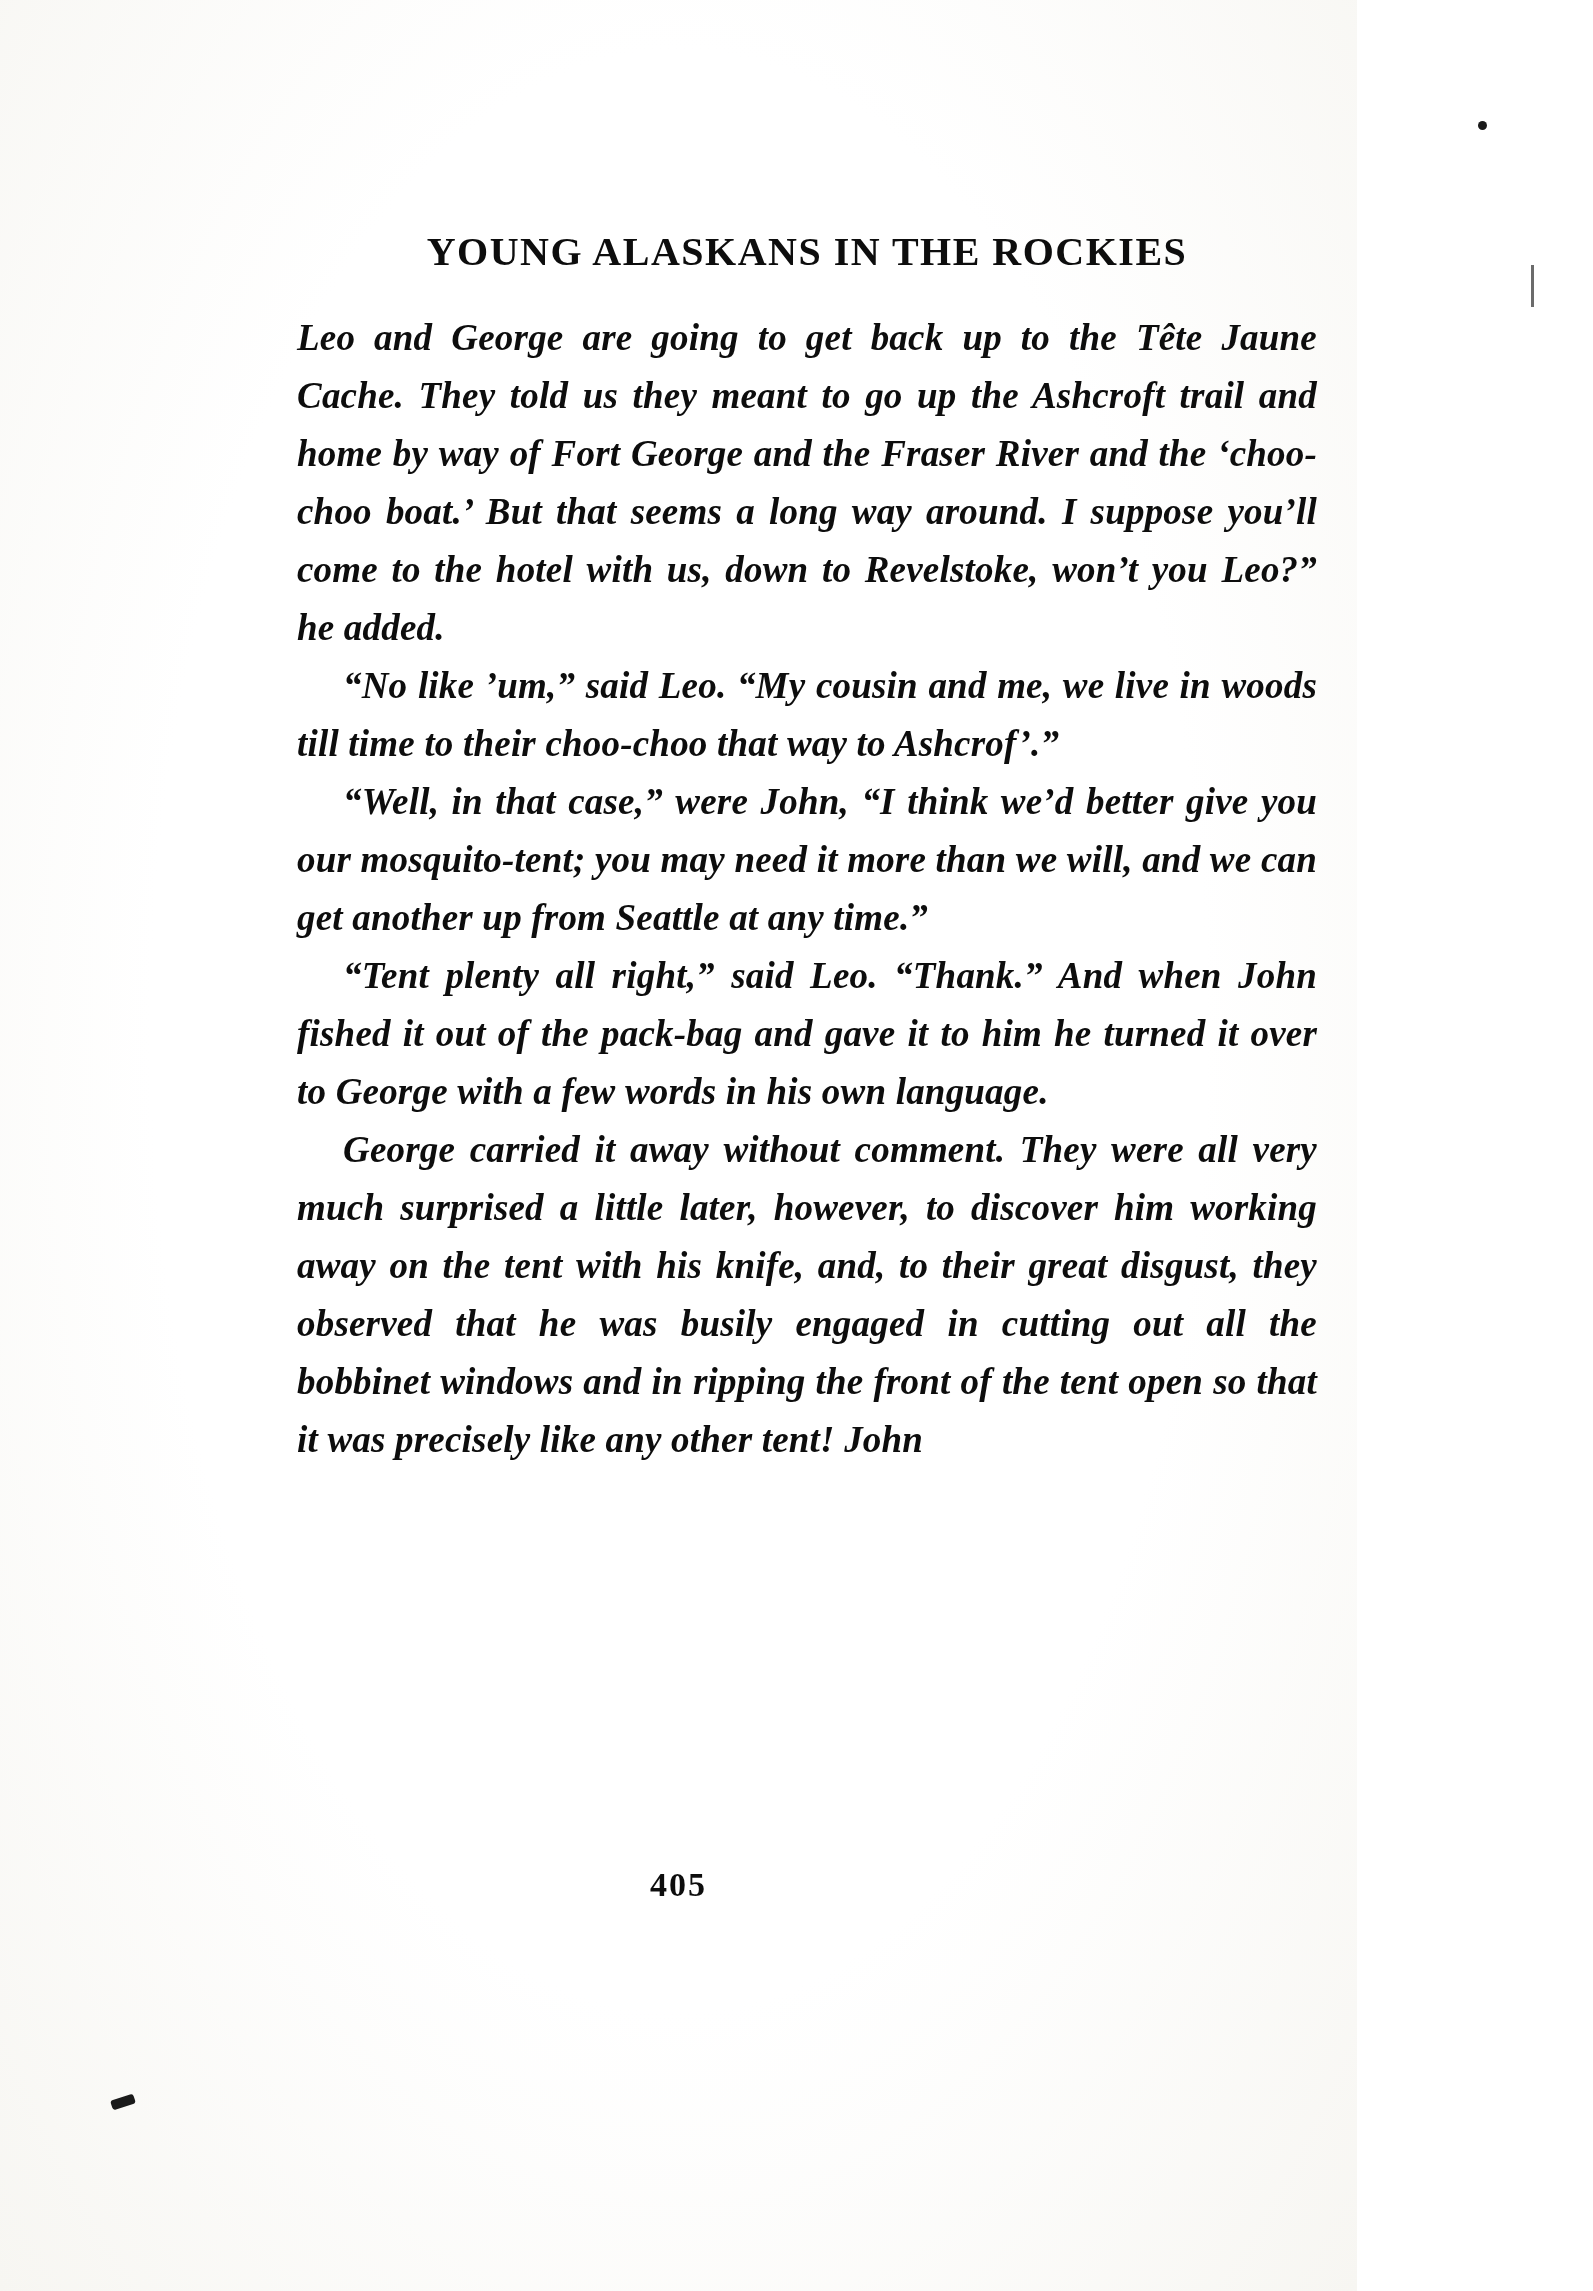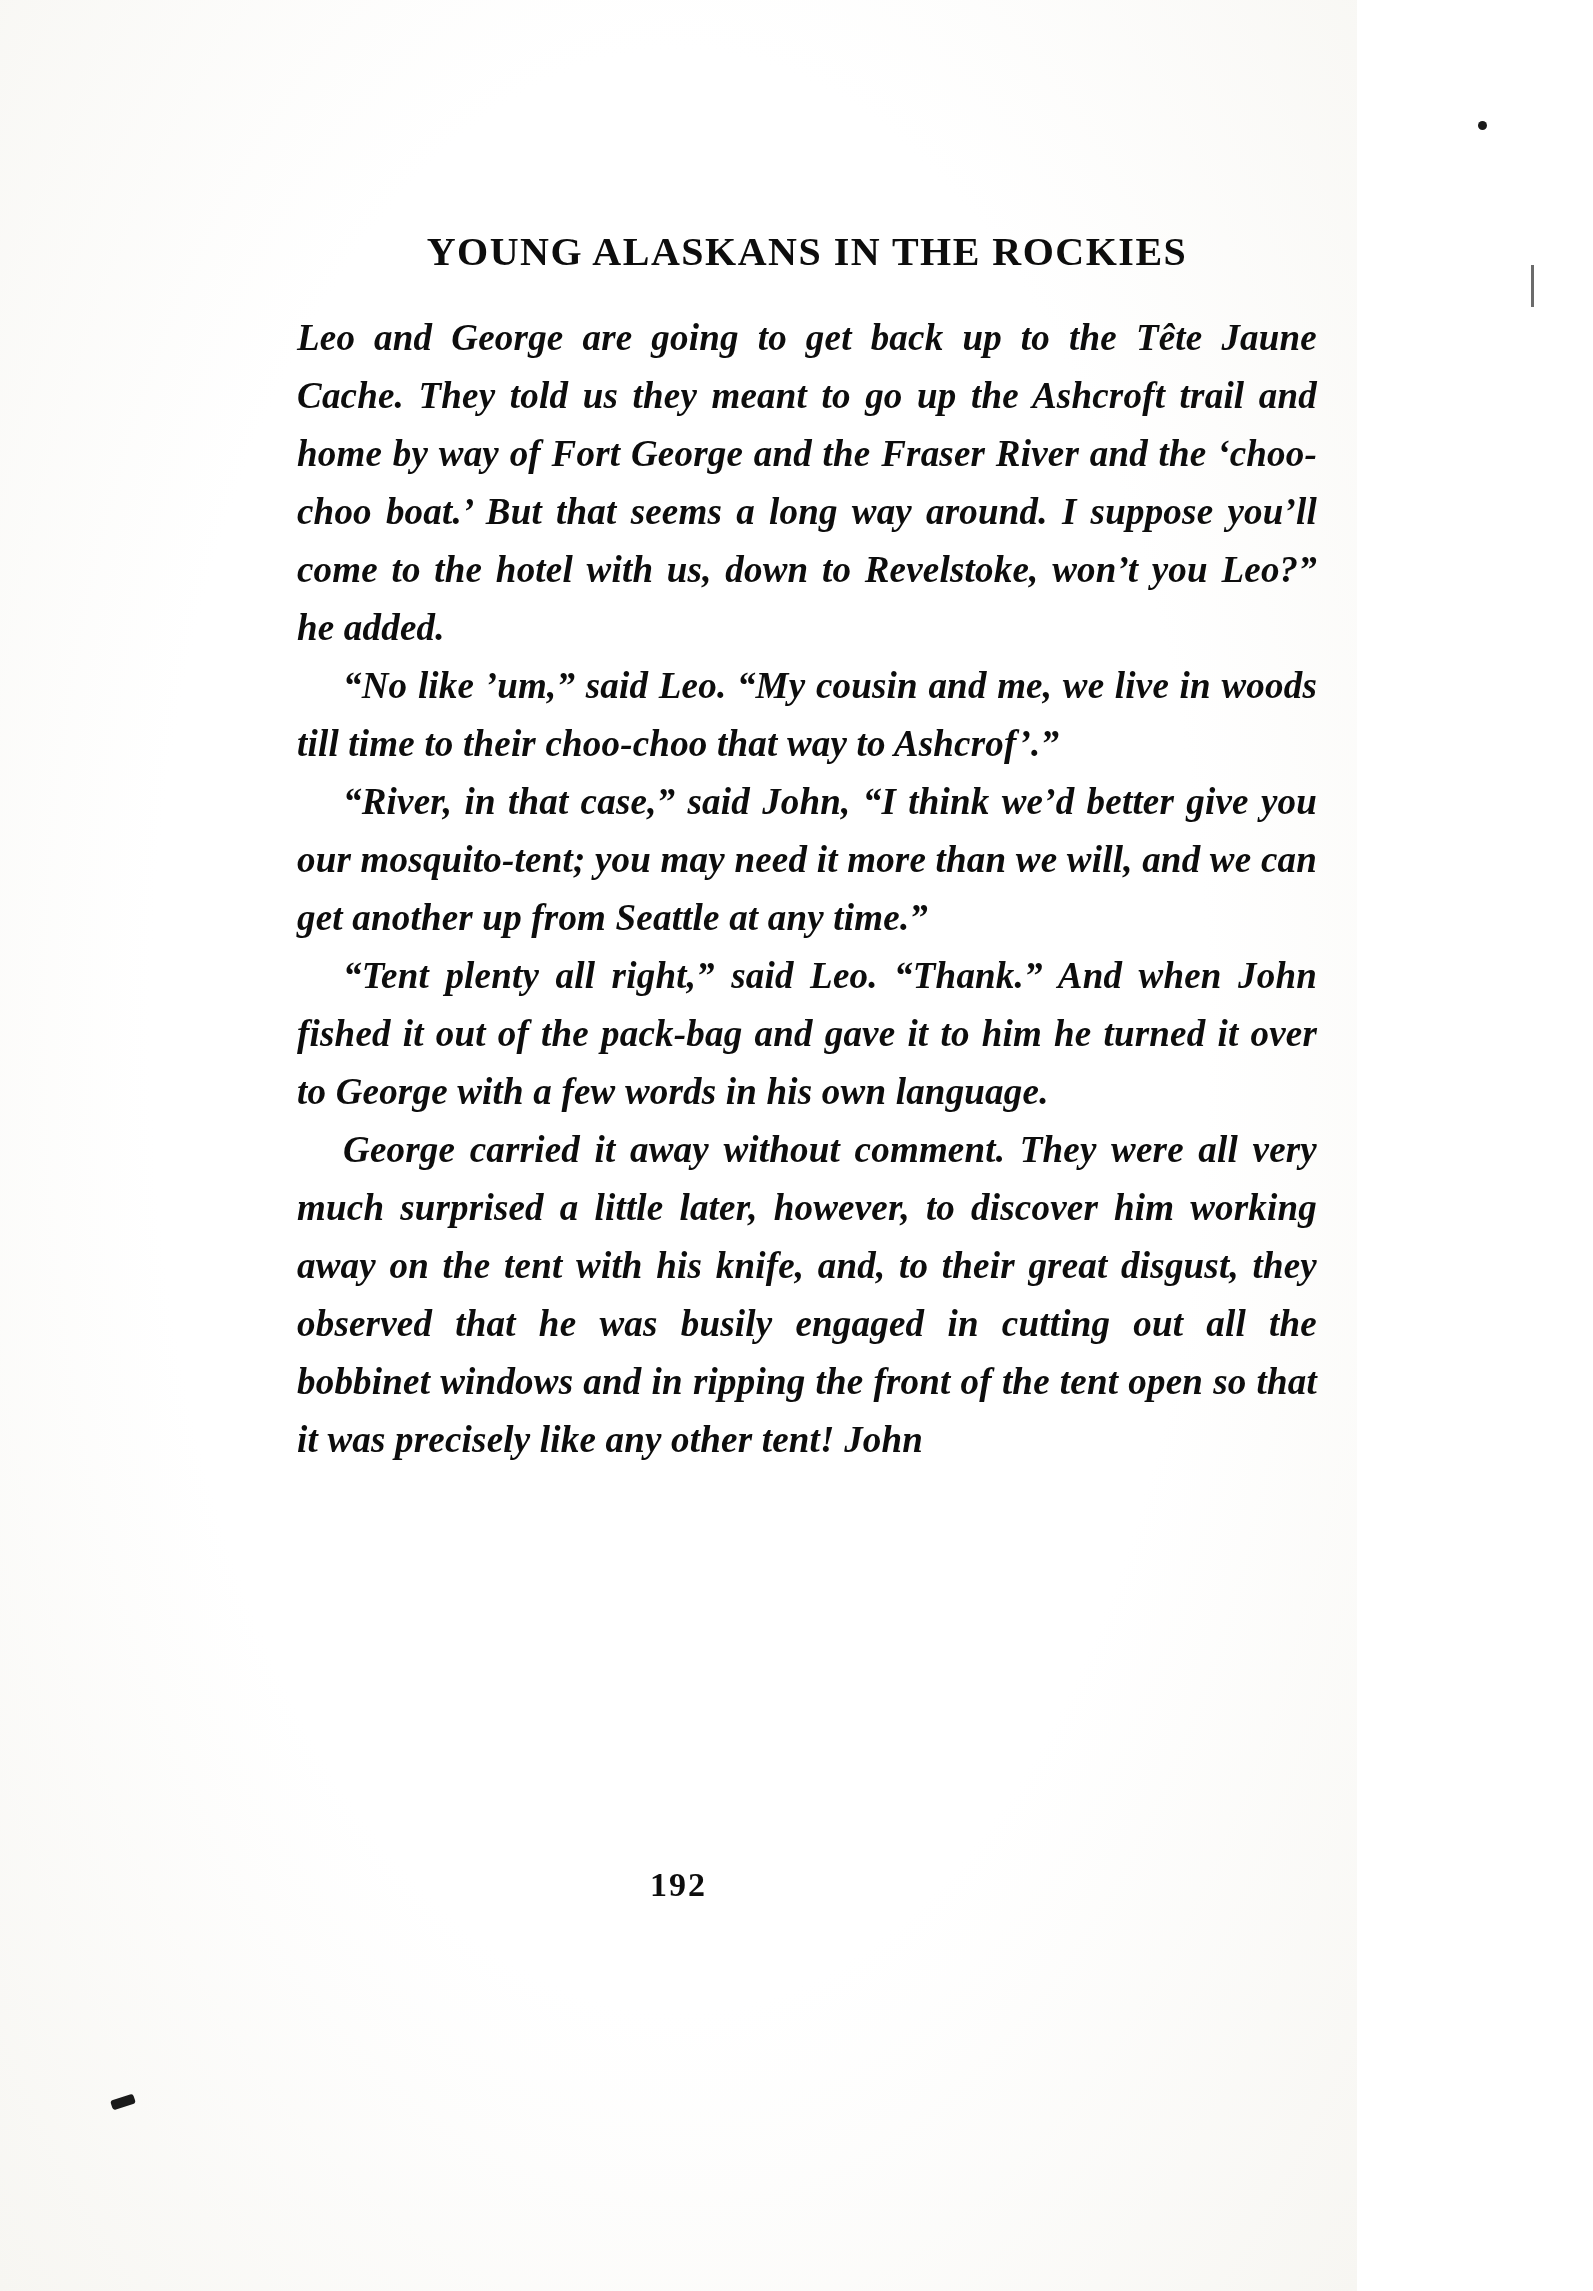--- a/index.html
+++ b/index.html
@@ -120,21 +120,21 @@
   <div class="mark-top-dot"></div>
   <div class="mark-right-tick"></div>
   <div class="mark-bottom-left"></div>
 
   <div class="text-block">
     <h1 class="running-head">YOUNG ALASKANS IN THE ROCKIES</h1>
 
     <div class="skew-wrap">
       <p class="body-par">Leo and George are going to get back up to the Tête Jaune Cache. They told us they meant to go up the Ashcroft trail and home by way of Fort George and the Fraser River and the ‘choo-choo boat.’ But that seems a long way around. I suppose you’ll come to the hotel with us, down to Revelstoke, won’t you Leo?” he added.</p>
       <p class="body-par indent">“No like ’um,” said Leo. “My cousin and me, we live in woods till time to their choo-choo that way to Ashcrof’.”</p>
-      <p class="body-par indent">“River, in that case,” said John, “I think we’d better give you our mosquito-tent; you may need it more than we will, and we can get another up from Seattle at any time.”</p>
+      <p class="body-par indent">“Well, in that case,” were John, “I think we’d better give you our mosquito-tent; you may need it more than we will, and we can get another up from Seattle at any time.”</p>
       <p class="body-par indent">“Tent plenty all right,” said Leo. “Thank.” And when John fished it out of the pack-bag and gave it to him he turned it over to George with a few words in his own language.</p>
       <p class="body-par indent">George carried it away without comment. They were all very much surprised a little later, however, to discover him working away on the tent with his knife, and, to their great disgust, they observed that he was busily engaged in cutting out all the bobbinet windows and in ripping the front of the tent open so that it was precisely like any other tent! John</p>
     </div>
   </div>
 
-  <div class="folio">192</div>
+  <div class="folio">405</div>
 </div>
 
 
 </body></html>

